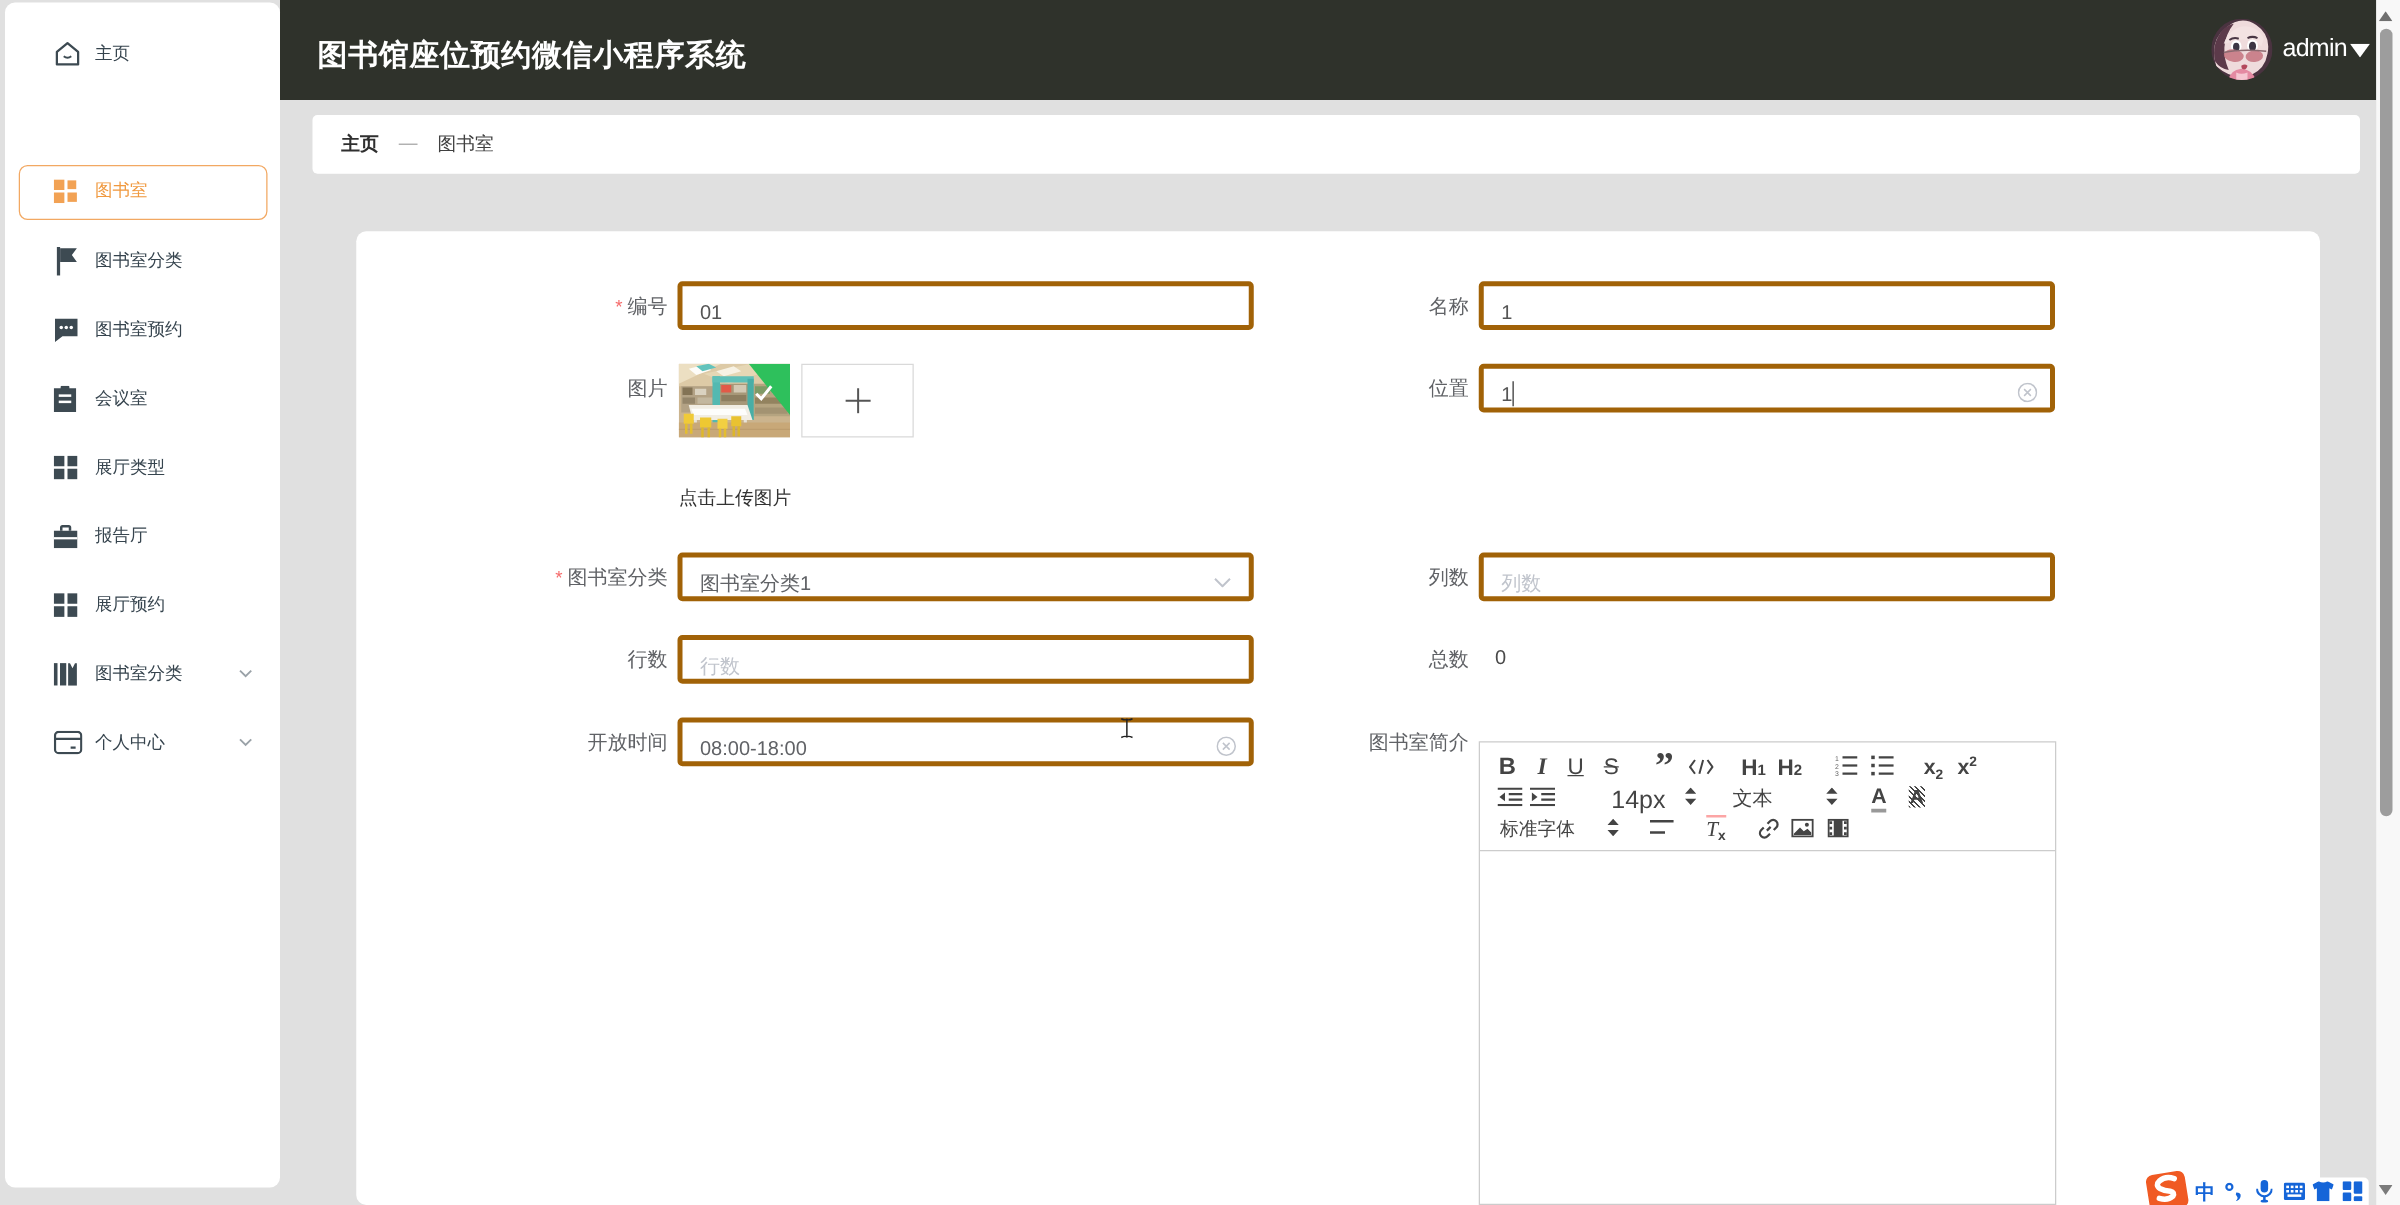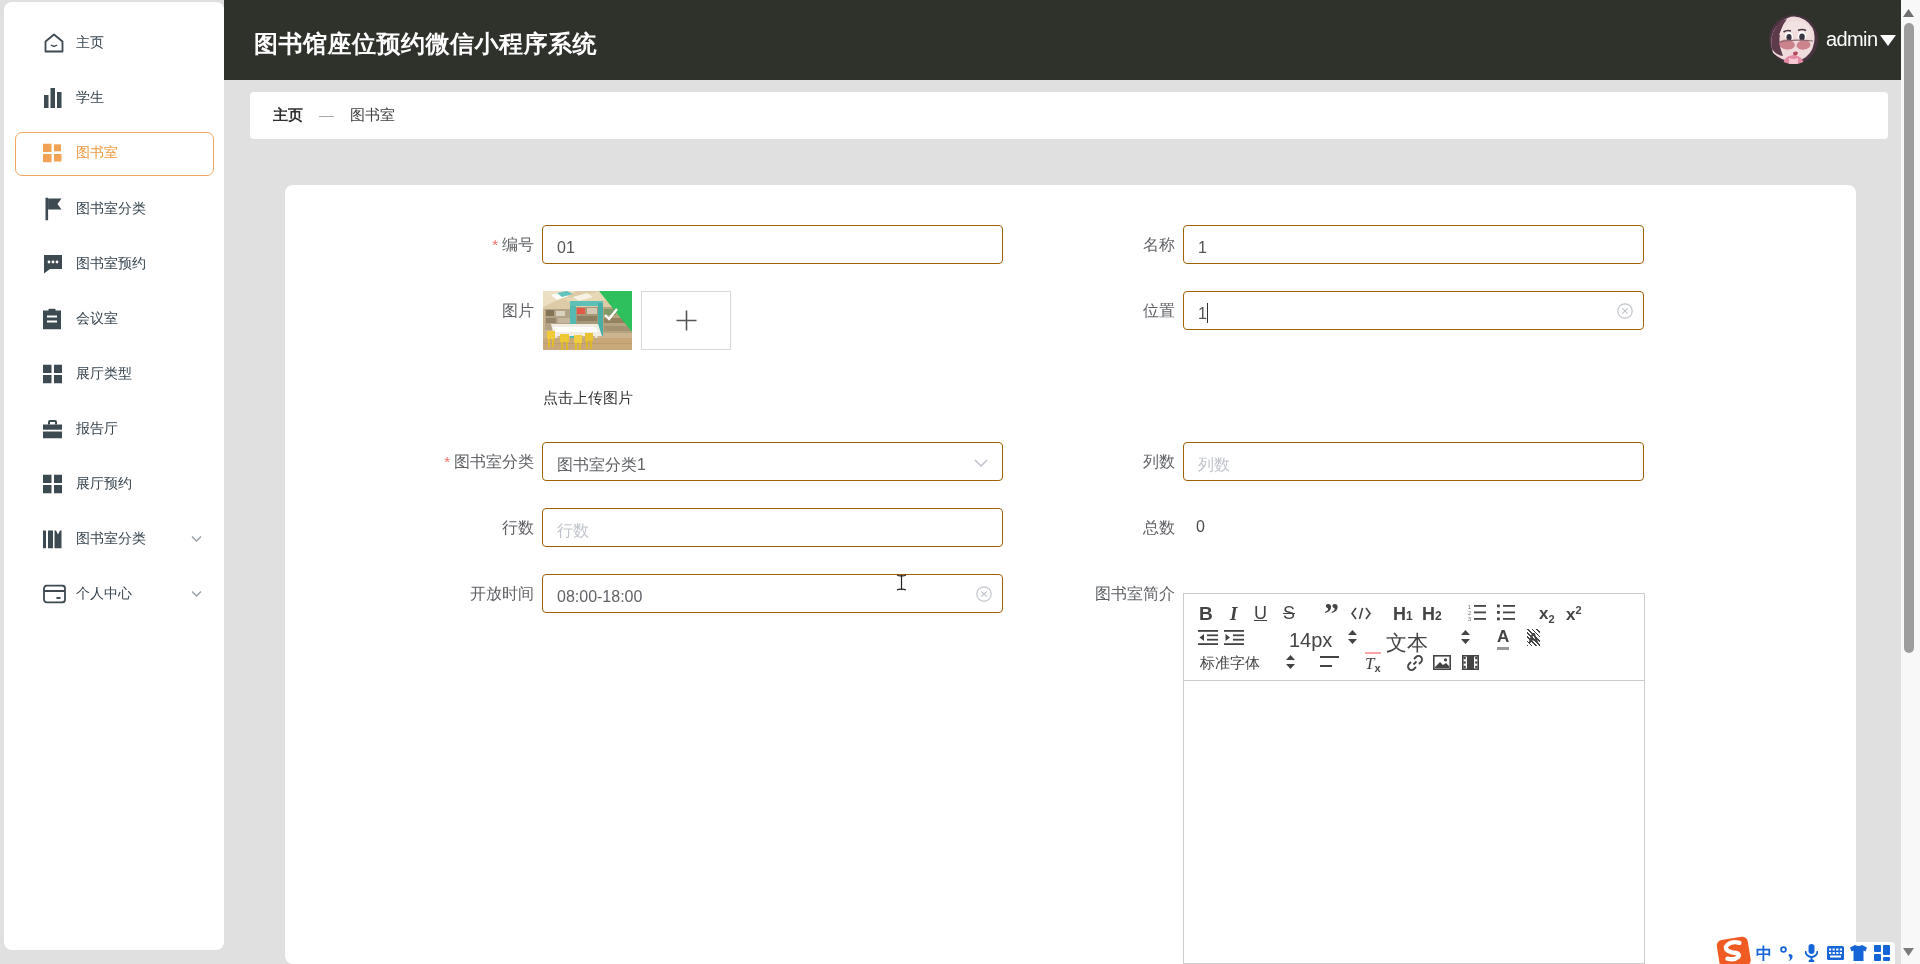--- a/index.html
+++ b/index.html
@@ -16,21 +16,21 @@
   
   #header { left:224px; top:0; width:1677px; height:80px; background:#2f322b; }
   #title { position:absolute; left:30px; top:26px; font-size:24px; font-weight:bold; color:#fff; letter-spacing:0.5px; }
   
   #crumb { left:250px; top:92px; width:1638px; height:47px; background:#fff; border-radius:4px; }
   
   #card { left:285px; top:185px; width:1571px; height:779px; background:#fff; border-radius:8px; }
   
   .lab { position:absolute; font-size:16px; color:#606266; white-space:nowrap; }
   .star { color:#f56c6c; margin-right:4px; font-size:15px; }
-  .inp { position:absolute; width:461px; height:39px; background:#fff; border:1px solid #a16207; border-radius:4px; font-size:16px; color:#555; line-height:44px; padding-left:14px; }
+  .inp { position:absolute; width:461px; height:39px; background:#fff; border:4px solid #a16207; border-radius:4px; font-size:16px; color:#555; line-height:44px; padding-left:14px; }
   .ph { color:#c0c4cc; }
   
   #sbar { left:1901px; top:0; width:19px; height:964px; background:#f8f8f8; }
   #sthumb { position:absolute; left:3px; top:23px; width:10px; height:630px; background:#9d9d9d; border-radius:6px; }
   
   #editor { left:1183px; top:593px; width:462px; height:371px; border:1px solid #ccc; background:#fff; }
   #edtoolbar { position:absolute; left:0; top:0; width:460px; height:87px; border-bottom:1px solid #ccc; }
   .ti { position:absolute; color:#444; }
 </style>
 </head>
@@ -69,28 +69,20 @@
   </svg>
 
 <div class="abs" id="sidebar">
   <div id="sel"></div>
   <div class="mi" style="top:19px;">
     <svg width="22" height="22" viewBox="0 0 22 22" fill="none" stroke="#3d4a52" stroke-width="1.8">
       <path d="M2.5 9.5 L11 2.5 L19.5 9.5 L19.5 19.5 L2.5 19.5 Z" stroke-linejoin="round"></path>
       <path d="M8 13 Q11 15.5 14 13" stroke-width="1.6"></path>
     </svg>
     <span class="txt">主页</span>
-  </div>
-  <div class="mi" style="top:74px;">
-    <svg width="20" height="20" viewBox="0 0 20 20" fill="#3d4a52">
-      <rect x="1" y="7" width="4.5" height="13"></rect>
-        <rect x="7.5" y="0" width="4.5" height="20"></rect>
-        <rect x="14" y="4" width="4.5" height="16"></rect>
-    </svg>
-    <span class="txt">学生</span>
   </div>
   <div class="mi" style="top:129px;">
     <svg width="19" height="19" viewBox="0 0 19 19" fill="#f2a254">
       <rect x="0" y="0" width="8.5" height="8.5"></rect>
         <rect x="11" y="0.8" width="7" height="7"></rect>
         <rect x="0" y="10.5" width="8.5" height="8.5"></rect>
         <rect x="11" y="10.5" width="7.5" height="7.5"></rect>
     </svg>
     <span class="txt" style="color:#f0993f;">图书室</span>
   </div>
@@ -326,21 +318,21 @@
           <rect x="9" y="4.4" width="11" height="1.8"></rect>
           <rect x="9" y="8.8" width="11" height="1.8"></rect>
           <rect x="0" y="13.2" width="20" height="1.8"></rect>
           <path d="M1.5 4 L1.5 11 L6 7.5 Z"></path>
         </g>
       </svg>
     <span class="ti" style="left:105px; top:35px; font-size:20px;">14px</span>
     <svg class="ti" style="left:163px; top:36px;" width="11" height="14" viewBox="0 0 11 14">
         <path d="M5.5 0 L10 5 H1 Z M5.5 14 L1 9 H10 Z" fill="#444"></path>
       </svg>
-    <span class="ti" style="left:202px; top:35px; font-size:21px;">文本</span>
+    <span class="ti" style="left:202px; top:35px; font-size:16px;">文本</span>
     <svg class="ti" style="left:276px; top:36px;" width="11" height="14" viewBox="0 0 11 14">
         <path d="M5.5 0 L10 5 H1 Z M5.5 14 L1 9 H10 Z" fill="#444"></path>
       </svg>
     <span class="ti" style="left:313px; top:33px; font-size:17px; font-weight:bold; border-bottom:3px solid #999;">A</span>
     <span class="ti" style="left:343px; top:35px; font-size:15px; font-weight:bold; background:repeating-linear-gradient(45deg,#444 0 1.2px,#fff 1.2px 3px); padding:0 1px;">A</span>
 
     <span class="ti" style="left:16px; top:60px; font-size:15px;">标准字体</span>
     <svg class="ti" style="left:101px; top:61px;" width="11" height="14" viewBox="0 0 11 14">
         <path d="M5.5 0 L10 5 H1 Z M5.5 14 L1 9 H10 Z" fill="#444"></path>
       </svg>

